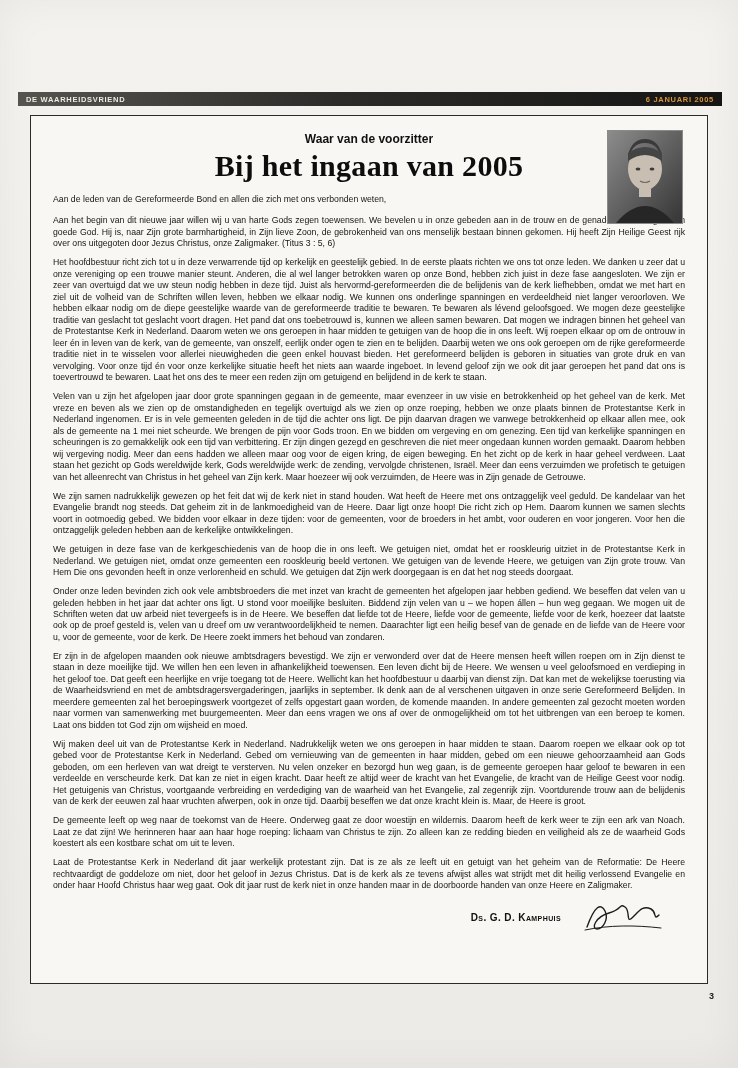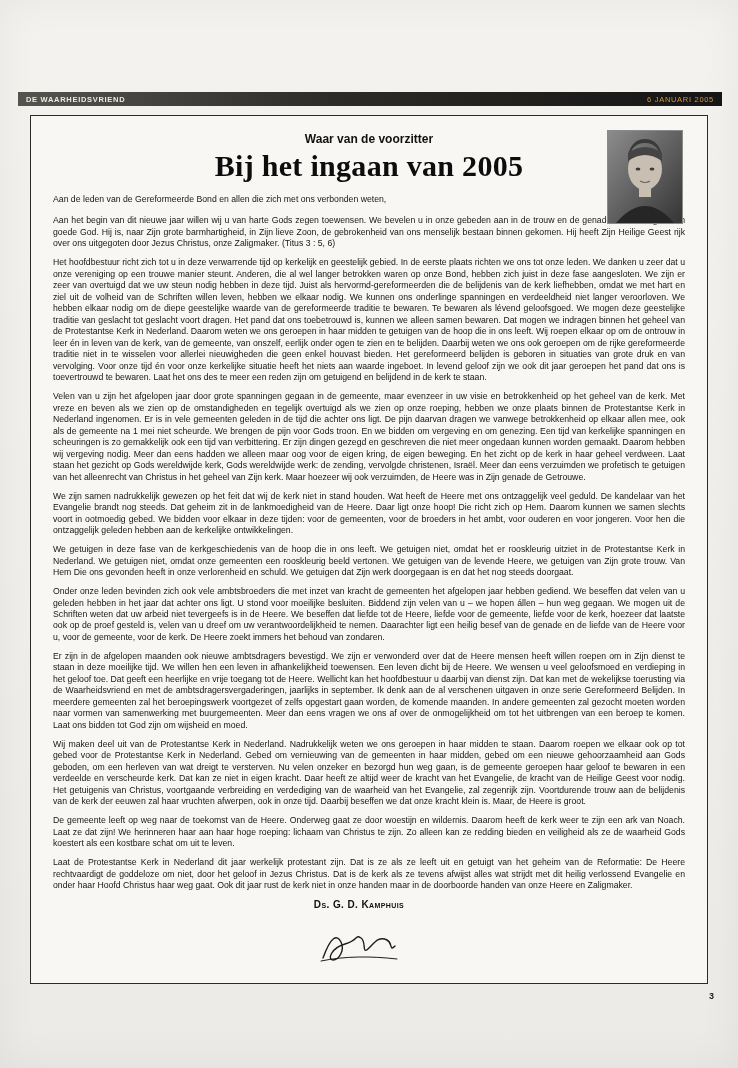--- a/index.html
+++ b/index.html
@@ -17,21 +17,21 @@
     position:absolute;left:18px;right:16px;top:92px;height:14px;
     background:linear-gradient(90deg,#56544f 0%,#2c2b29 45%,#151515 100%);
     display:flex;justify-content:space-between;align-items:center;
     padding:0 8px;box-sizing:border-box;
   }
   .masthead .pub{
     font-size:7.5px;font-weight:bold;color:#efece4;
     letter-spacing:0.7px;text-transform:uppercase;white-space:nowrap;
   }
   .masthead .date{
-    font-size:7.5px;font-weight:normal;color:#d8953c;
+    font-size:7.5px;font-weight:bold;color:#d8953c;
     letter-spacing:0.7px;text-transform:uppercase;white-space:nowrap;
   }
   .article-box{
     position:absolute;left:30px;right:30px;top:115px;bottom:84px;
     border:1.3px solid #2b2b2b;background:#f8f7f3;
     padding:14px 22px 12px;box-sizing:border-box;overflow:hidden;
   }
   .photo{
     position:absolute;top:14px;right:24px;width:74px;height:92px;
     border:1px solid #8a8a8a;background:#555;overflow:hidden;
@@ -47,21 +47,21 @@
   p.body{
     font-size:8.7px;line-height:1.32;text-align:justify;
     color:#161616;margin:0 0 7.5px;hyphens:auto;
   }
   p.salutation{
     font-size:8.7px;line-height:1.32;color:#161616;margin:0 0 10px;
   }
   .narrow{margin-right:86px;}
   .sig-row{
     display:flex;justify-content:flex-end;align-items:center;
-    gap:20px;margin-top:4px;padding-right:20px;flex-direction:column;
+    gap:20px;margin-top:4px;padding-right:20px;
   }
   .sig-name{
     font-size:10px;font-weight:bold;font-variant:small-caps;
     letter-spacing:0.4px;color:#111;white-space:nowrap;
   }
   .sig-mark{width:84px;height:36px;}
   .pageno{
     position:absolute;right:24px;top:991px;
     font-size:9px;font-weight:bold;color:#222;
   }

